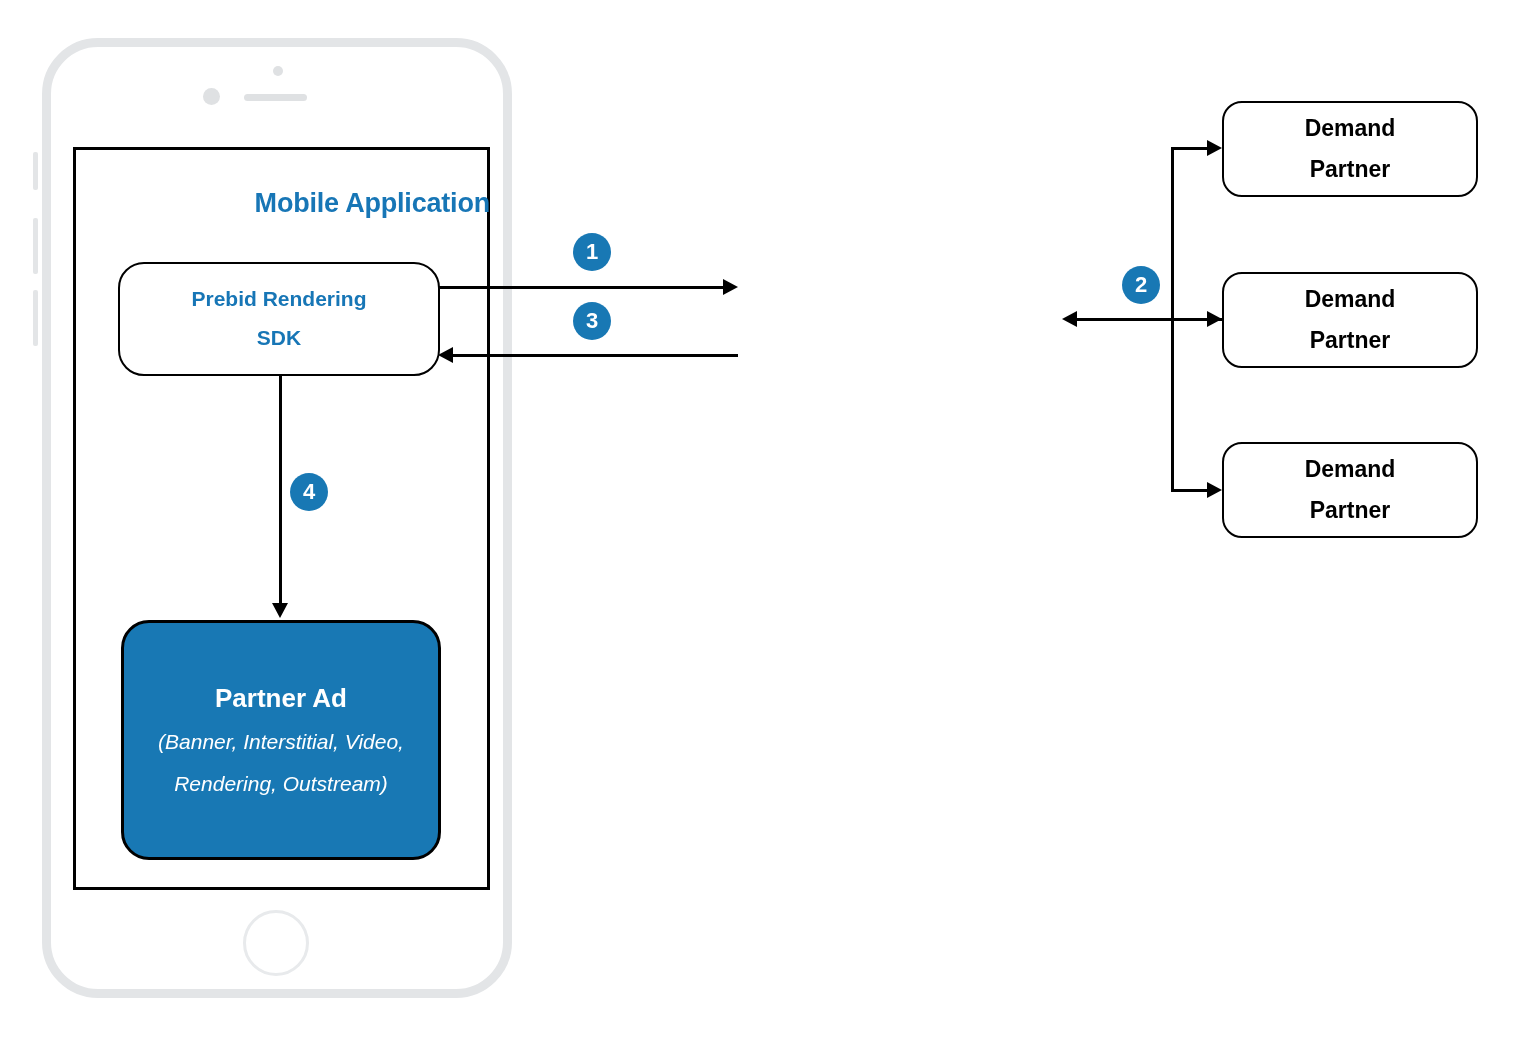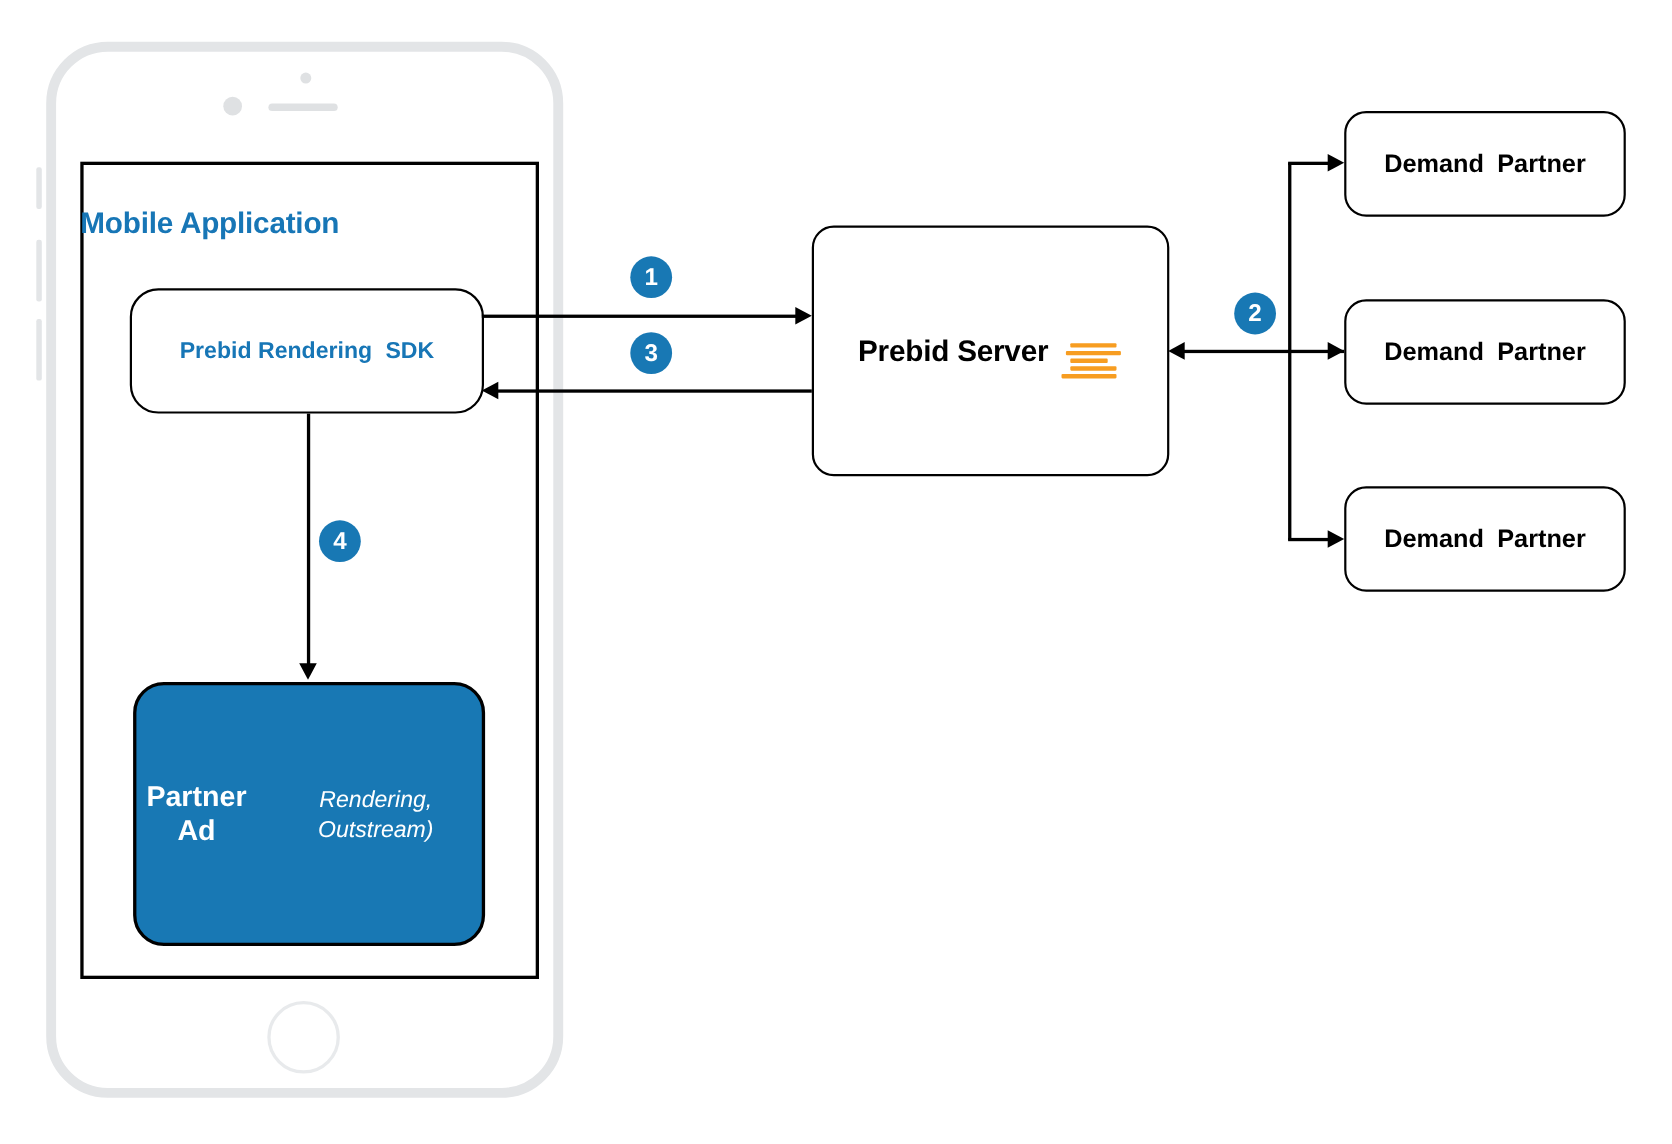--- a/index.html
+++ b/index.html
@@ -91,36 +91,36 @@
     height: 743px;
     border: 3px solid #000000;
     box-sizing: border-box;
     background: #ffffff;
   }
   .app-title {
     position: absolute;
     left: 73px;
     top: 188px;
     width: 417px;
-    text-align: left;
+    text-align: right;
     font-size: 27px;
     font-weight: bold;
     color: #1776b6;
     letter-spacing: -0.2px;
   }
 
   
   .node {
     position: absolute;
     box-sizing: border-box;
     border: 2.6px solid #000000;
     border-radius: 22px;
     background: #ffffff;
     display: flex;
-    flex-direction: row;
+    flex-direction: column;
     align-items: center;
     justify-content: center;
     text-align: center;
     gap: 12px;
   }
 
   .sdk-node {
     left: 118px;
     top: 262px;
     width: 322px;
@@ -277,33 +277,24 @@
   <div class="app-screen"></div>
   <div class="app-title">Mobile Application</div>
 
   <div class="node sdk-node">
     <div class="sdk-label">Prebid Rendering</div>
     <div class="sdk-label">SDK</div>
   </div>
 
   <div class="node ad-node">
     <div class="ad-title">Partner Ad</div>
+    <div class="ad-sub">(Banner, Interstitial, Video,</div>
     <div class="ad-sub">Rendering, Outstream)</div>
   </div>
 
-  <div class="node server-node">
-    <div class="server-label">Prebid Server</div>
-    <div class="prebid-mark">
-      <i class="pb-1"></i>
-        <i class="pb-2"></i>
-        <i class="pb-3"></i>
-        <i class="pb-4"></i>
-        <i class="pb-5"></i>
-    </div>
-  </div>
 
   <div class="node dp-node dp-1">
     <div class="dp-label">Demand</div>
     <div class="dp-label">Partner</div>
   </div>
   <div class="node dp-node dp-2">
     <div class="dp-label">Demand</div>
     <div class="dp-label">Partner</div>
   </div>
   <div class="node dp-node dp-3">

